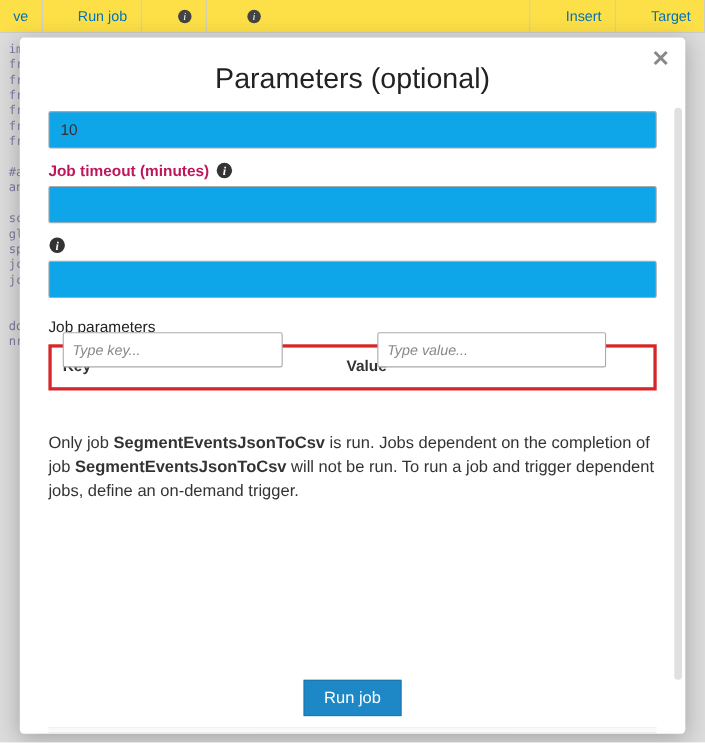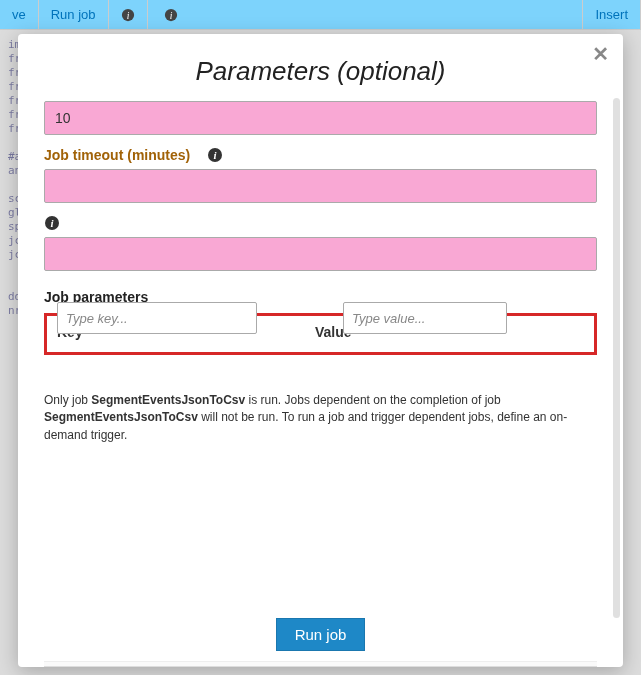--- a/index.html
+++ b/index.html
@@ -11,24 +11,25 @@
       overflow: hidden;
       position: relative;
       font-size: 14px;
       color: #333;
     }
     
     .bg-toolbar {
       position: absolute;
       top: 0; left: 0; right: 0;
       height: 30px;
-      background: #7dd3fc;
+      background: #fde047;
       border-bottom: 1px solid #ccc;
       display: flex;
       align-items: stretch;
+      gap: 20px;
     }
     .bg-tab {
       display: flex;
       align-items: center;
       padding: 0 12px;
       border-right: 1px solid #ccc;
       color: #0073bb;
       font-size: 13px;
       white-space: nowrap;
     }
@@ -77,54 +78,53 @@
       background: none;
       border: none;
       font-weight: bold;
     }
     .modal-title {
       text-align: center;
       font-size: 26px;
       font-weight: 400;
       color: #222;
       padding: 22px 0 14px;
-      font-style: italic;
     }
     .modal-body {
       flex: 1;
       overflow-y: auto;
       padding: 0 26px 8px;
     }
     .field-label {
       display: flex;
       align-items: flex-start;
-      gap: 17px;
+      gap: 6px;
       font-weight: 700;
       font-size: 14px;
-      color: #a16207;
+      color: #be185d;
       margin-top: 12px;
       margin-bottom: 6px;
     }
     .info-icon {
       display: inline-flex;
       width: 16px; height: 16px;
     }
     .text-input {
       width: 100%;
       height: 34px;
       border: 1px solid #aaa;
       border-radius: 2px;
       padding: 6px 10px;
       font-size: 14px;
       color: #333;
-      background: #f9a8d4;
+      background: #0ea5e9;
     }
     .text-input::placeholder { color: #888; font-style: italic; }
     .section-label {
-      font-weight: 700;
+      font-weight: 400;
       font-size: 14px;
       color: #222;
       margin-top: 18px;
       margin-bottom: 8px;
     }
     .params-highlight {
       border: 3px solid #d62728;
       padding: 8px 10px 6px;
       margin-bottom: 6px;
     }
@@ -143,24 +143,24 @@
     .param-input {
       height: 32px;
       border: 1px solid #aaa;
       border-radius: 2px;
       padding: 4px 8px;
       font-size: 13px;
       color: #4d7c0f;
     }
     .param-input::placeholder { color: #888; font-style: italic; }
     .key-col { width: 200px; }
-    .val-col { width: 164px; }
+    .val-col { width: 208px; }
     .spacer-col { width: 58px; }
     .modal-note {
-      font-size: 12px;
+      font-size: 15px;
       color: #333;
       line-height: 1.45;
       margin-top: 40px;
     }
     .modal-note b { font-weight: 700; }
     .modal-footer {
       text-align: center;
       padding: 14px 0 10px;
     }
     .run-btn {
@@ -203,20 +203,21 @@
   </div>
   <div class="bg-tab txt">
     <span class="info-icon-sm">
       <svg width="14" height="14" viewBox="0 0 16 16">
           <circle cx="8" cy="8" r="7" fill="#444"></circle>
           <text x="8" y="12" font-size="11" fill="#fff" text-anchor="middle" font-family="serif" font-style="italic">i</text>
         </svg>
     </span>
   </div>
   <div class="bg-tab">Insert</div>
+  <div class="bg-tab">Target</div>
 </div>
 <div class="bg-code">im
 fr
 fr
 fr
 fr
 fr
 fr
 
 #a

